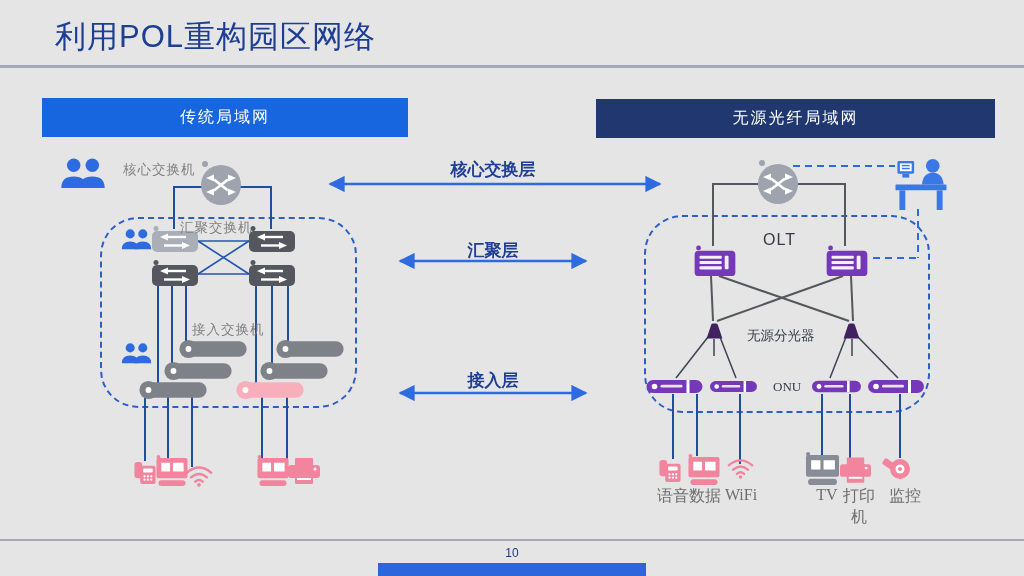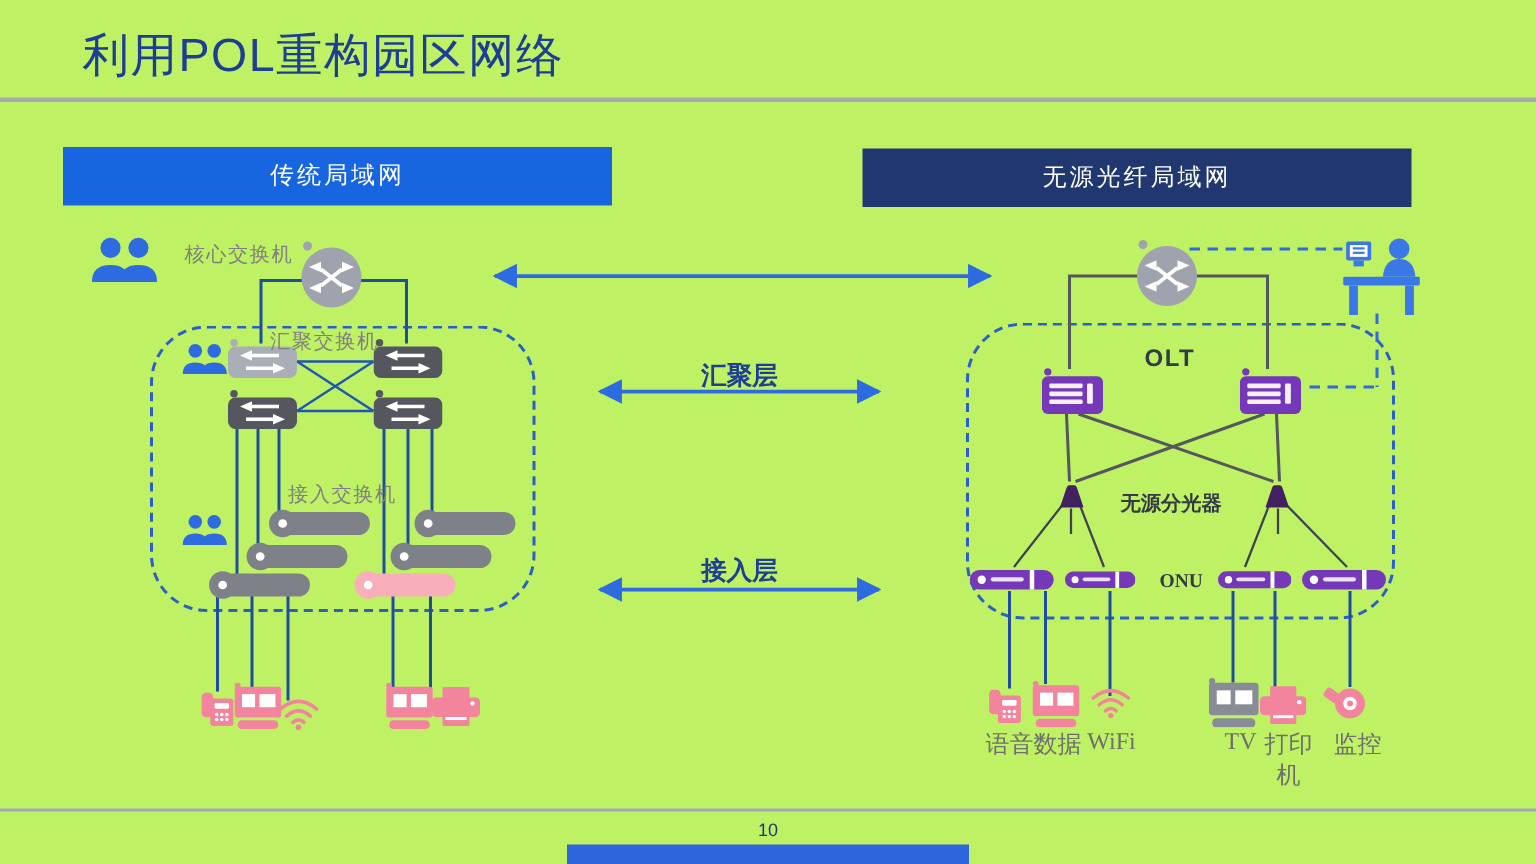--- a/index.html
+++ b/index.html
@@ -1,30 +1,30 @@
 <!DOCTYPE html>
 <html style="--title: #1e3e96; --rule: #a3a9b6; --header_left_bg: #1766df; --header_right_bg: #20386f; --header_text: #ffffff; --layer_label: #1f3f94; --arrow: #2e6be0; --dashed_border: #2c5ec8; --blue_line: #1f4ea0; --dark_line: #54575e; --gray_device: #9ea3ad; --switch_dark: #54575e; --switch_light: #a9aeb7; --bar_gray: #7e8187; --pink: #f2849e; --bar_pink: #f9aebc; --purple: #7438b8; --purple_dark: #41215f; --people_blue: #2e6be0; --desk_blue: #3a78e8; --tv_gray: #878c96; --gray_label: #808080; --dark_label: #343a46; --endpoint_label: #6e6e6e; --page_number: #1d3a6e; --footer_bar: #2d65dc;"><head>
 <meta charset="utf-8">
 <style>
   html,body{margin:0;padding:0;background:#fff;}
-  .slide{position:relative;width:1024px;height:576px;background:#bef264;overflow:hidden;
+  .slide{position:relative;width:1024px;height:576px;background:#e5e5e5;overflow:hidden;
          font-family:"Liberation Sans",sans-serif;}
   .title{position:absolute;left:55px;top:16px;font-size:31px;letter-spacing:1px;
          color:var(--title);font-family:"Liberation Sans",sans-serif;}
   .rule{position:absolute;left:0;width:1024px;height:3px;background:var(--rule);}
   .hdr{position:absolute;height:39px;display:flex;align-items:center;justify-content:center;
        color:var(--header_text);font-size:16px;font-family:"Liberation Serif",serif;letter-spacing:2px;}
   .hdr.left{left:42px;top:98px;width:366px;background:var(--header_left_bg);}
-  .hdr.right{left:575px;top:99px;width:366px;background:var(--header_right_bg);font-family:Liberation Serif, serif;}
+  .hdr.right{left:596px;top:99px;width:399px;background:var(--header_right_bg);font-family:Liberation Serif, serif;}
   .layer-label{position:absolute;left:433px;width:120px;text-align:center;font-weight:bold;
        font-size:17px;color:var(--layer_label);}
   .frame{position:absolute;border:2px dashed var(--dashed_border);border-radius:38px;}
   .gray-label{position:absolute;font-size:13.5px;color:var(--gray_label);
        font-family:Liberation Serif, serif;letter-spacing:1px;}
-  .dark-label{position:absolute;font-weight:bold;color:var(--dark_label);text-align:center;}
+  .dark-label{position:absolute;font-weight:normal;color:var(--dark_label);text-align:center;}
   .ep-label{position:absolute;width:46px;text-align:center;font-size:16px;top:486px;
        color:var(--endpoint_label);font-family:"Liberation Serif",serif;}
   .pageno{position:absolute;left:0;top:546px;width:1024px;text-align:center;font-size:12px;
        color:var(--page_number);}
   .footer-bar{position:absolute;left:378px;top:563px;width:268px;height:13px;background:var(--footer_bar);}
   .ic{position:absolute;}
   svg.lines{position:absolute;left:0;top:0;}
   .lb{stroke:var(--blue_line);stroke-width:2;fill:none;}
   .mesh{stroke:#2155b4;stroke-width:1.6;fill:none;}
   .dk{stroke:var(--dark_line);stroke-width:2;fill:none;}
@@ -150,20 +150,21 @@
 </svg>
 
 <div class="slide">
 
   <div class="title">利用POL重构园区网络</div>
   <div class="rule" style="top:65px"></div>
 
   <div class="hdr left">传统局域网</div>
   <div class="hdr right">无源光纤局域网</div>
 
+  <div class="layer-label" style="top:158px">核心交换层</div>
   <div class="layer-label" style="top:369px">接入层</div>
   <div class="layer-label" style="top:239px">汇聚层</div>
 
   <div class="frame" style="left:100px;top:217px;width:253px;height:187px"></div>
   <div class="frame" style="left:644px;top:215px;width:282px;height:194px"></div>
 
   <svg class="lines" width="1024" height="576" viewBox="0 0 1024 576">
     <defs>
       <marker id="mArr" viewBox="0 0 10 10" refX="9" refY="5" markerWidth="6.5" markerHeight="6.5" orient="auto-start-reverse">
         <path d="M0 0 L10 5 L0 10 z" fill="#2e6be0"></path>

